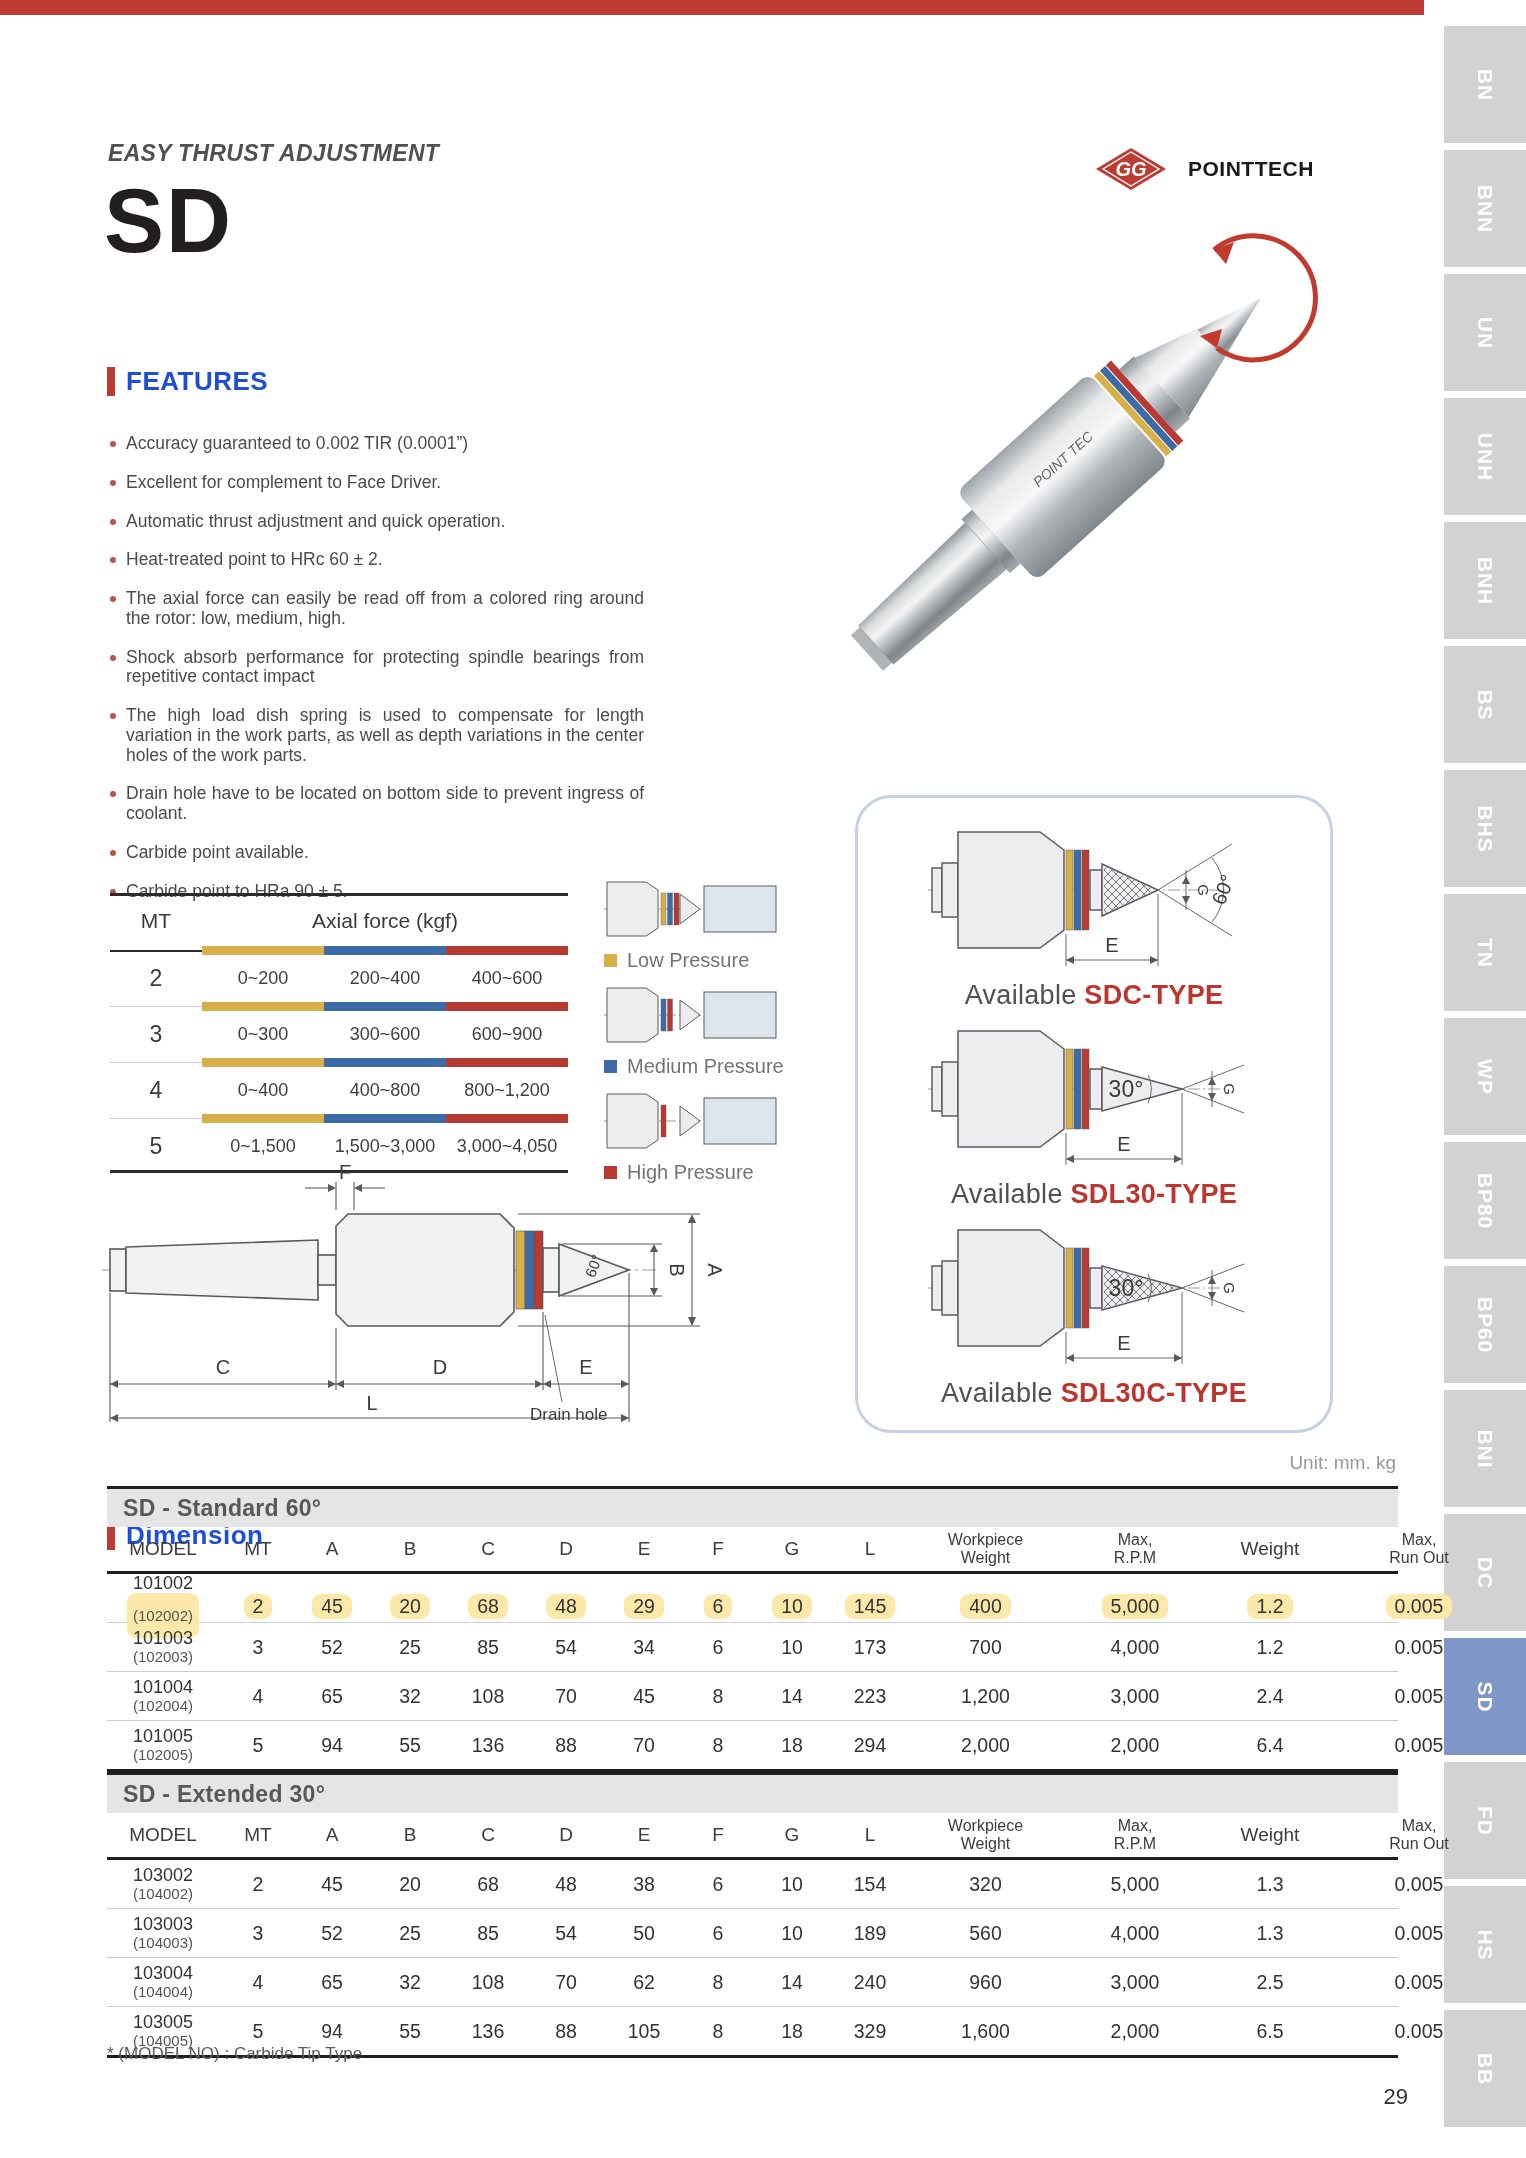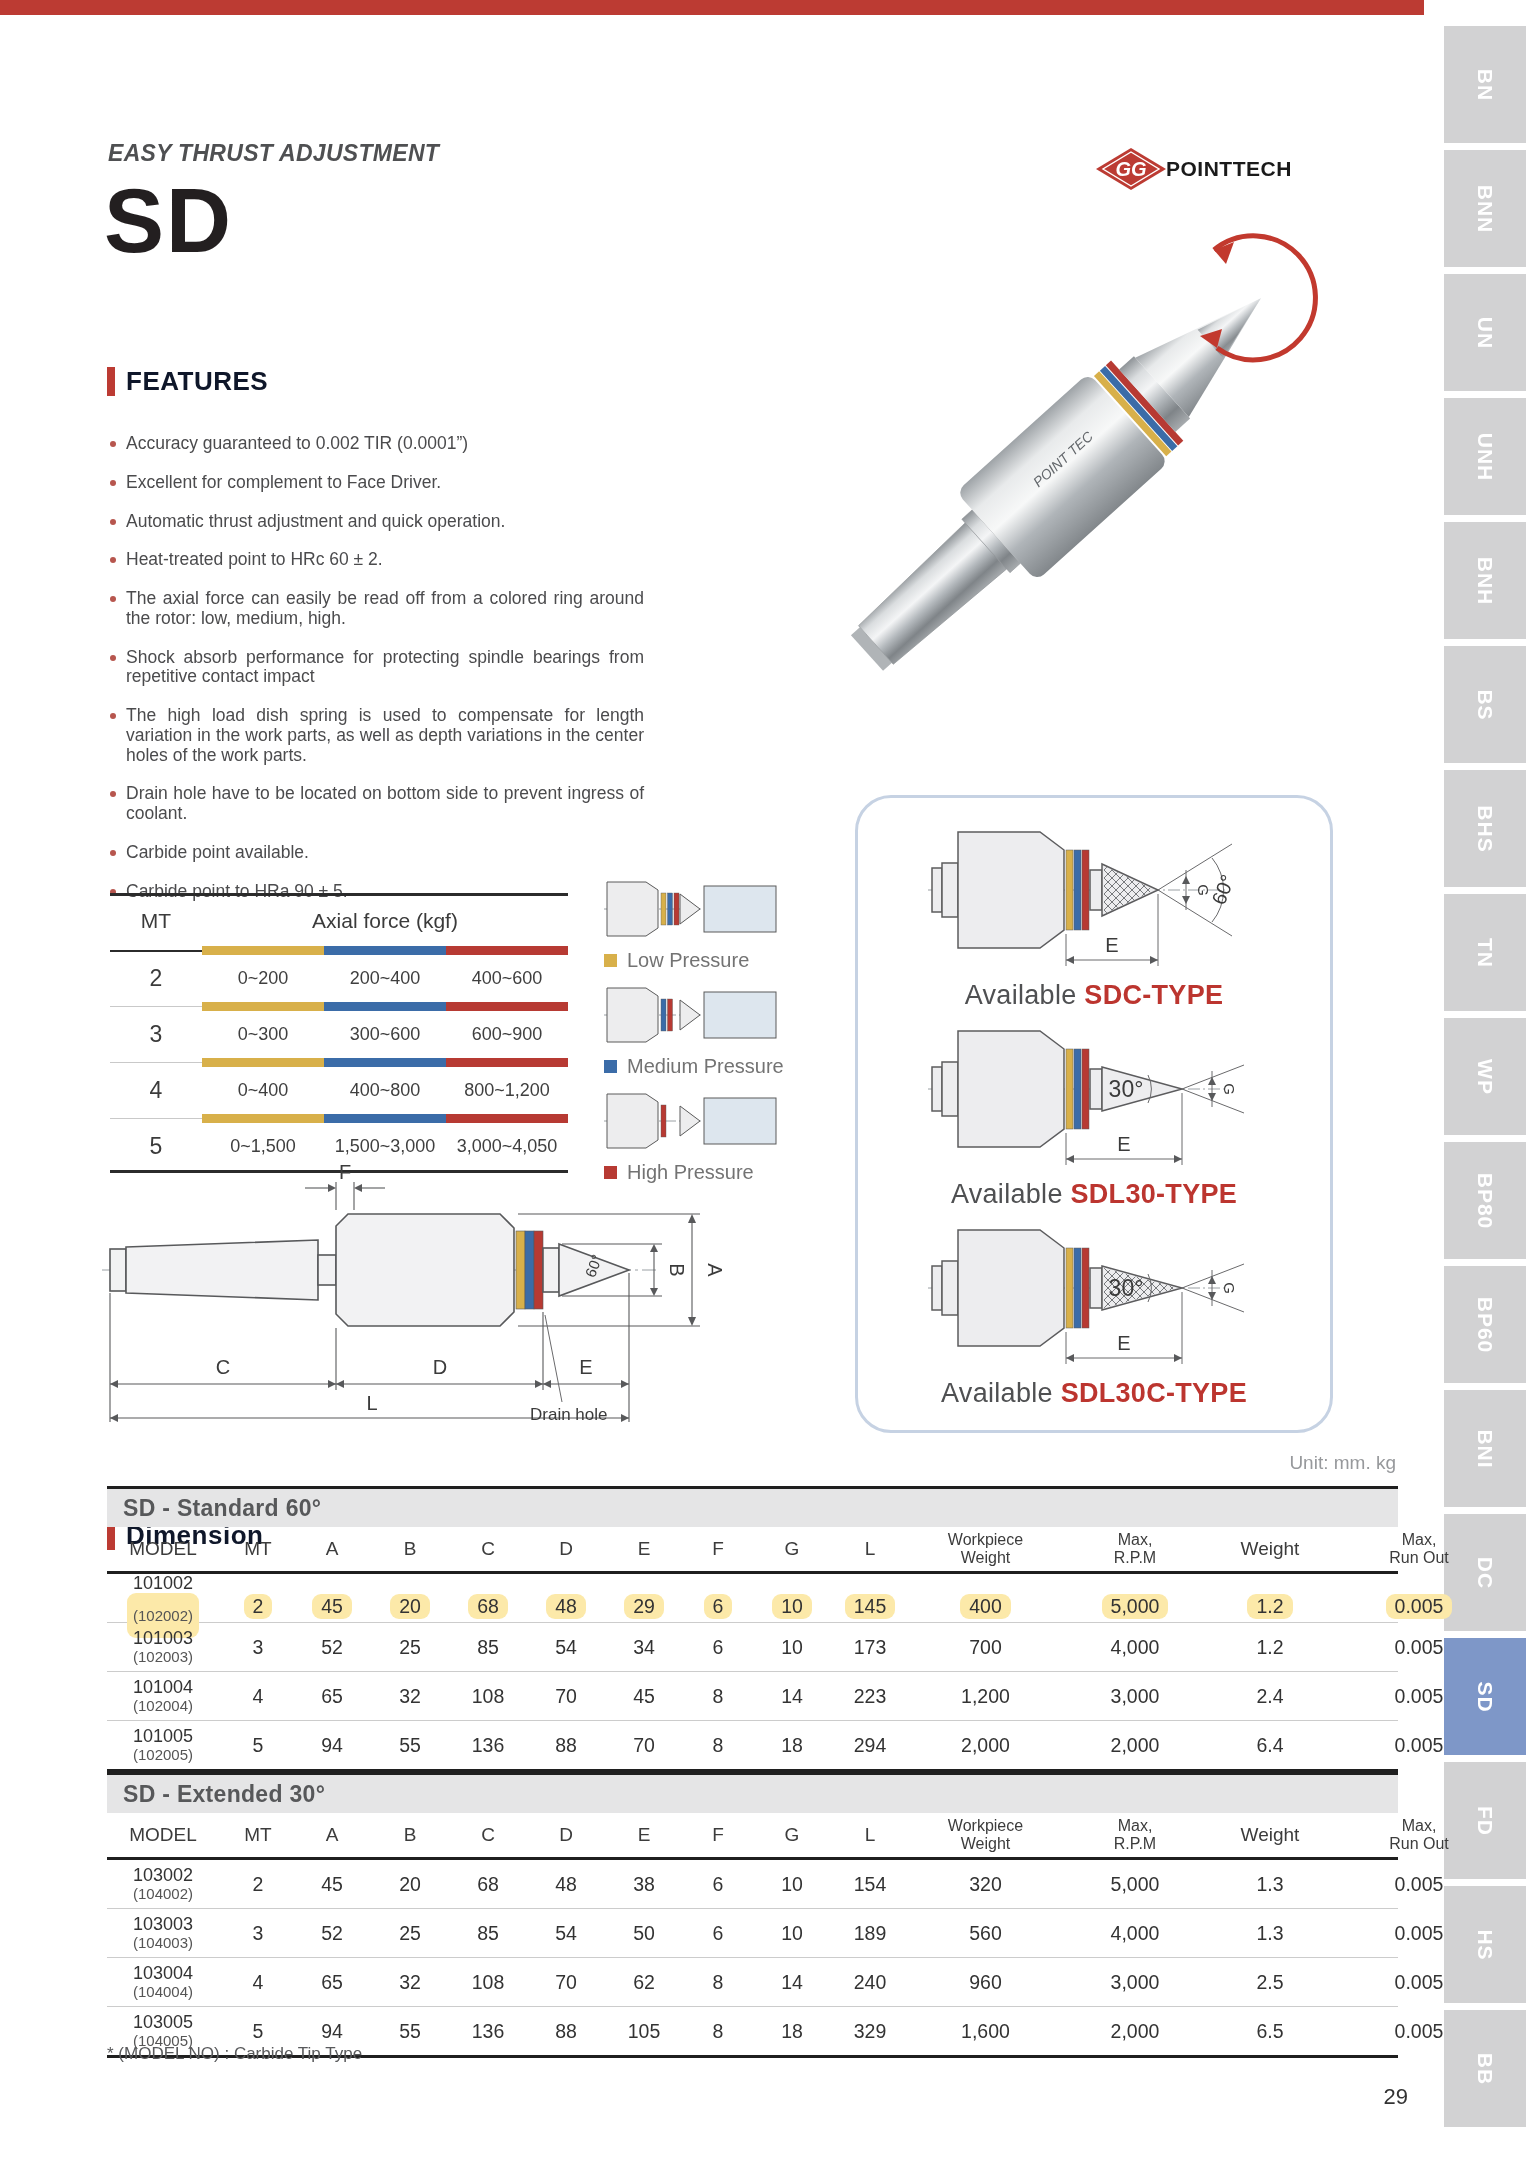--- a/index.html
+++ b/index.html
@@ -9,26 +9,26 @@
 
   
   .side-nav{position:absolute;right:0;top:26px;width:82px;}
   .side-tab{height:117px;margin-bottom:7px;background:#d2d2d3;display:flex;align-items:center;justify-content:center;}
   .side-tab.active{background:#7e97c8;}
   .side-tab-label{transform:rotate(90deg);color:#fff;font-weight:bold;font-size:21px;letter-spacing:1px;white-space:nowrap;}
 
   
   .tagline{position:absolute;left:108px;top:140px;font-size:23px;font-style:italic;font-weight:bold;color:#4f5052;letter-spacing:.3px;}
   .product-title{position:absolute;left:104px;top:176px;font-size:90px;font-weight:800;color:#231f20;line-height:1;letter-spacing:2px;}
-  .logo{position:absolute;left:1096px;top:148px;display:flex;align-items:center;gap:0;}
+  .logo{position:absolute;left:1096px;top:148px;display:flex;align-items:center;gap:22px;}
   .brand{font-size:21px;font-weight:800;color:#1a1a1a;letter-spacing:.5px;}
 
   .sec-head{position:absolute;display:flex;align-items:center;}
   .redbar{width:8px;height:29px;background:#bc3b33;margin-right:11px;}
-  .sec-title{font-size:26px;font-weight:800;color:#0f172a;letter-spacing:.5px;text-align:right;}
+  .sec-title{font-size:26px;font-weight:800;color:#1d4ed8;letter-spacing:.5px;text-align:right;}
 
   
   .features-list{position:absolute;left:110px;top:434px;width:534px;margin:0;padding:0;list-style:none;}
   .feature-item{display:flex;margin-bottom:19px;}
   .fdot{width:6px;height:6px;border-radius:50%;background:#b7564e;margin:7px 10px 0 0;flex:none;}
   .ftext{font-size:17.5px;line-height:1.13;color:#4b4b4d;text-align:justify;}
 
   
   .axial{position:absolute;left:110px;top:893px;width:458px;}
   .axial-head{display:grid;grid-template-columns:92px 1fr;height:50px;align-items:center;

